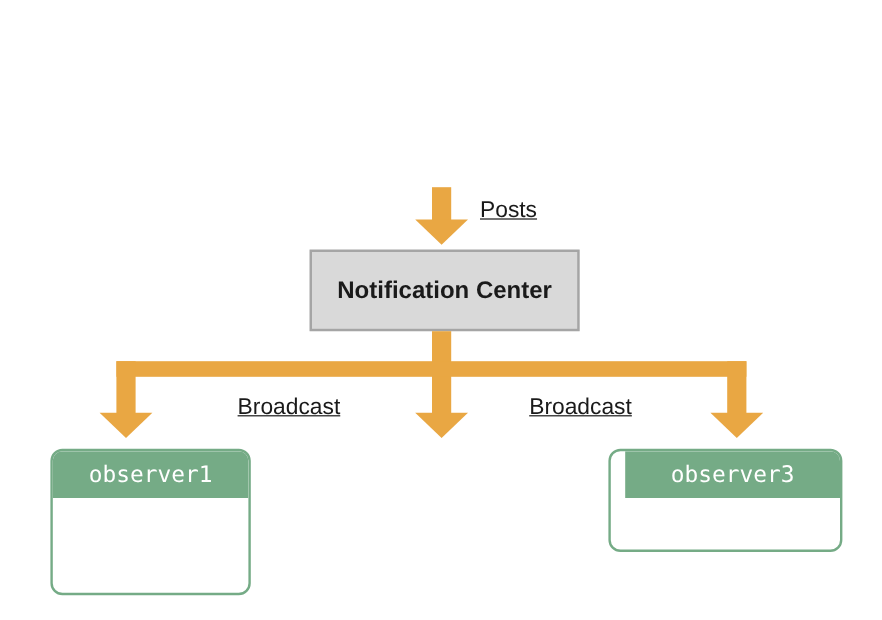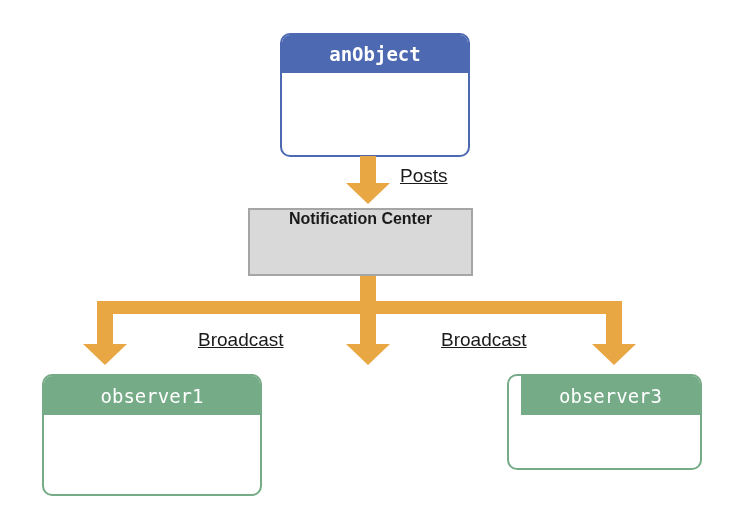--- a/index.html
+++ b/index.html
@@ -38,35 +38,36 @@
     justify-content: center;
     color: #ffffff;
     font-family: "DejaVu Sans Mono", "Liberation Mono", monospace;
     font-size: 19px;
   }
   .uml-box.blue  .uml-header { background: var(--object-blue); height: 38px; font-weight: 700; }
   .uml-box.green .uml-header { background: var(--observer-green); height: 39px; font-weight: 500; }
   .uml-body { background: #ffffff; width: 100%; }
 
   #node-anobject  { left: 280px; top: 33px;  width: 190px; height: 124px; }
-  #node-observer1 { left: 42px;  top: 374px; width: 220px; height: 122px; }
+  #node-observer1 { left: 42px;  top: 374px; width: 167px; height: 122px; }
   #node-observer2 { left: 272px; top: 374px; width: 196px; height: 122px; }
-  #node-observer3 { left: 507px; top: 374px; width: 195px; height: 96px; padding-left: 12px; }
+  #node-observer3 { left: 507px; top: 374px; width: 195px; height: 86px; padding-left: 12px; }
 
   
   .center-box {
     position: absolute;
-    left: 248px; top: 208px;
+    left: 258px; top: 208px;
     width: 225px; height: 68px;
     background: var(--center-fill);
     border: 2px solid var(--center-border);
     display: flex;
+    align-items: center;
     justify-content: center;
     font-weight: 700;
-    font-size: 16px;
+    font-size: 20px;
     color: var(--text-dark);
   }
 
   
   .shaft { position: absolute; background: var(--arrow-orange); }
   #posts-shaft { left: 360px; top: 156px; width: 16px; height: 28px; }
   #mid-shaft   { left: 360px; top: 276px; width: 16px; height: 69px; }
   #left-shaft  { left: 97px;  top: 301px; width: 16px; height: 44px; }
   #right-shaft { left: 606px; top: 301px; width: 16px; height: 44px; }
   #broadcast-bar { position: absolute; left: 97px; top: 301px; width: 525px; height: 13px; background: var(--arrow-orange); }
@@ -93,26 +94,20 @@
   }
   #posts-label { left: 400px; top: 165px; }
   #broadcast-left-label  { left: 198px; top: 329px; }
   #broadcast-right-label { left: 441px; top: 329px; }
 </style>
 </head>
 <body>
 
 <div class="canvas">
 
-  <div class="uml-box blue" id="node-anobject">
-    <div class="uml-header">
-      <span>anObject</span>
-    </div>
-    <div class="uml-body"></div>
-  </div>
 
   <div class="shaft" id="posts-shaft"></div>
   <div class="head" id="posts-head"></div>
   <div class="edge-label" id="posts-label">Posts</div>
 
   <div class="center-box">
     <span>Notification Center</span>
   </div>
 
   <div class="shaft" id="mid-shaft"></div>

